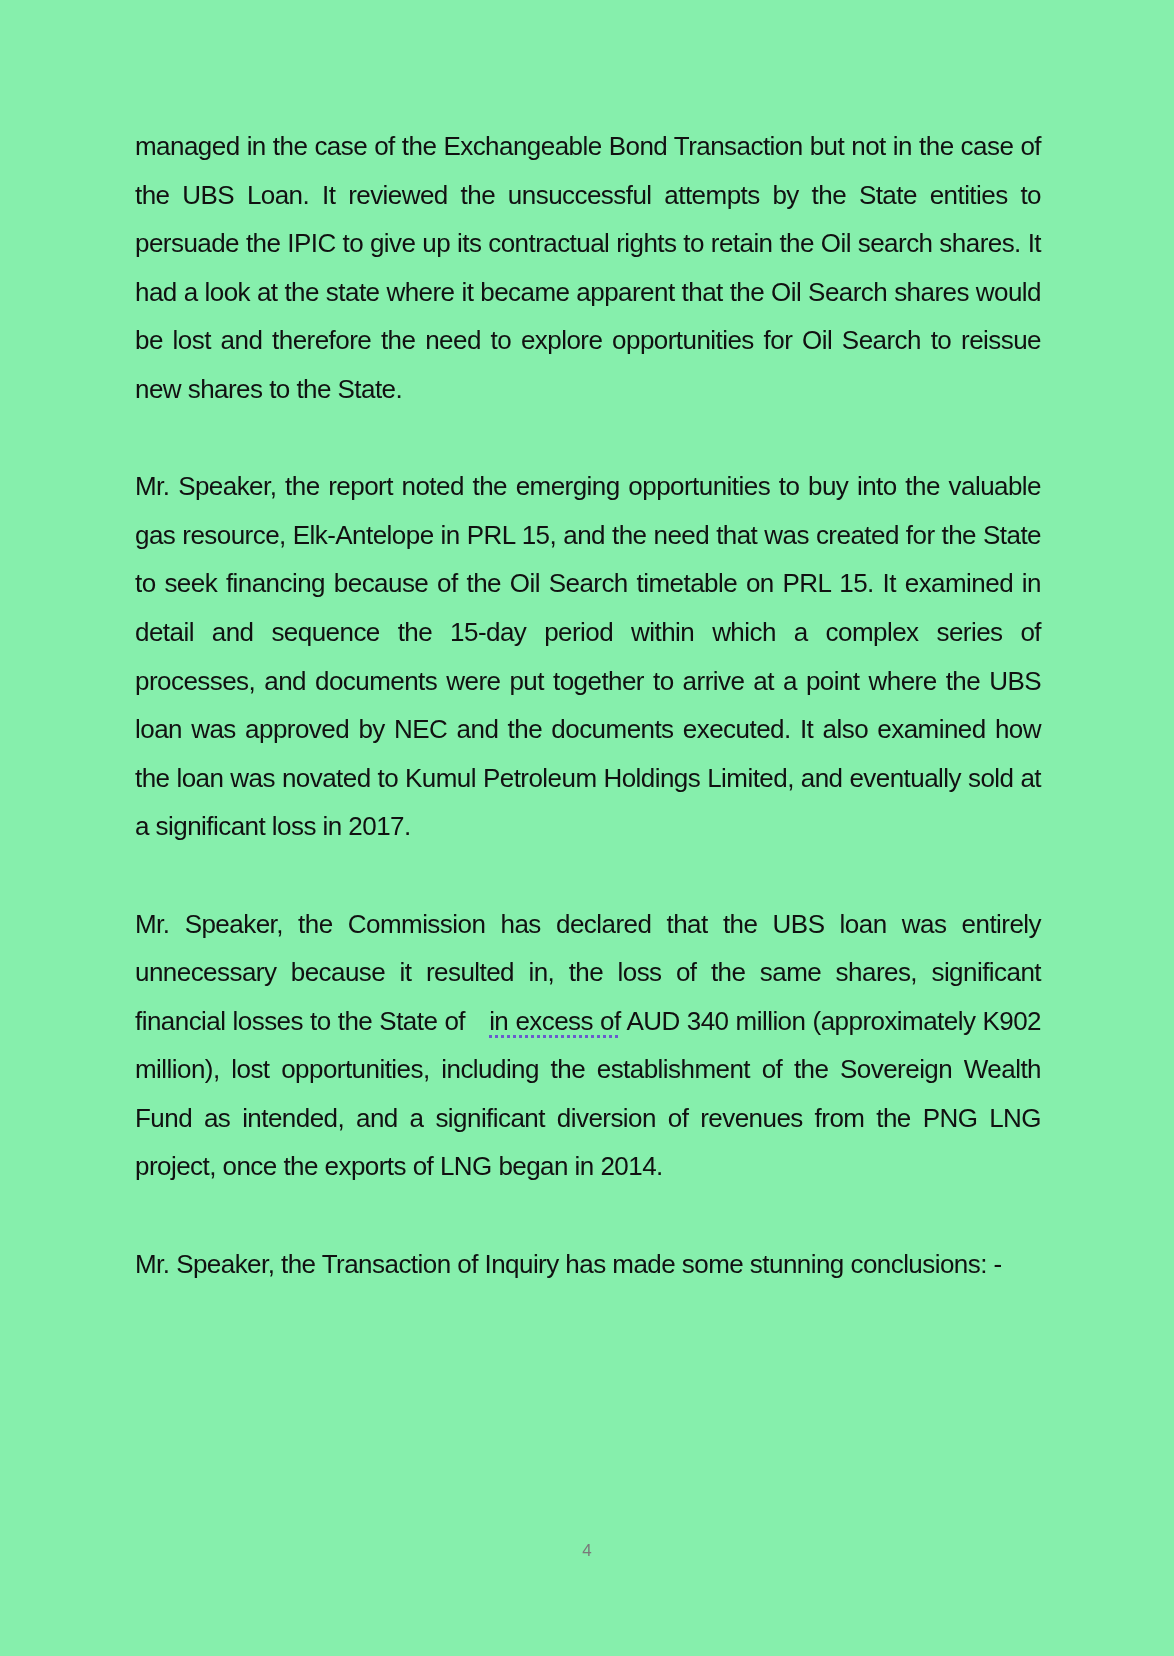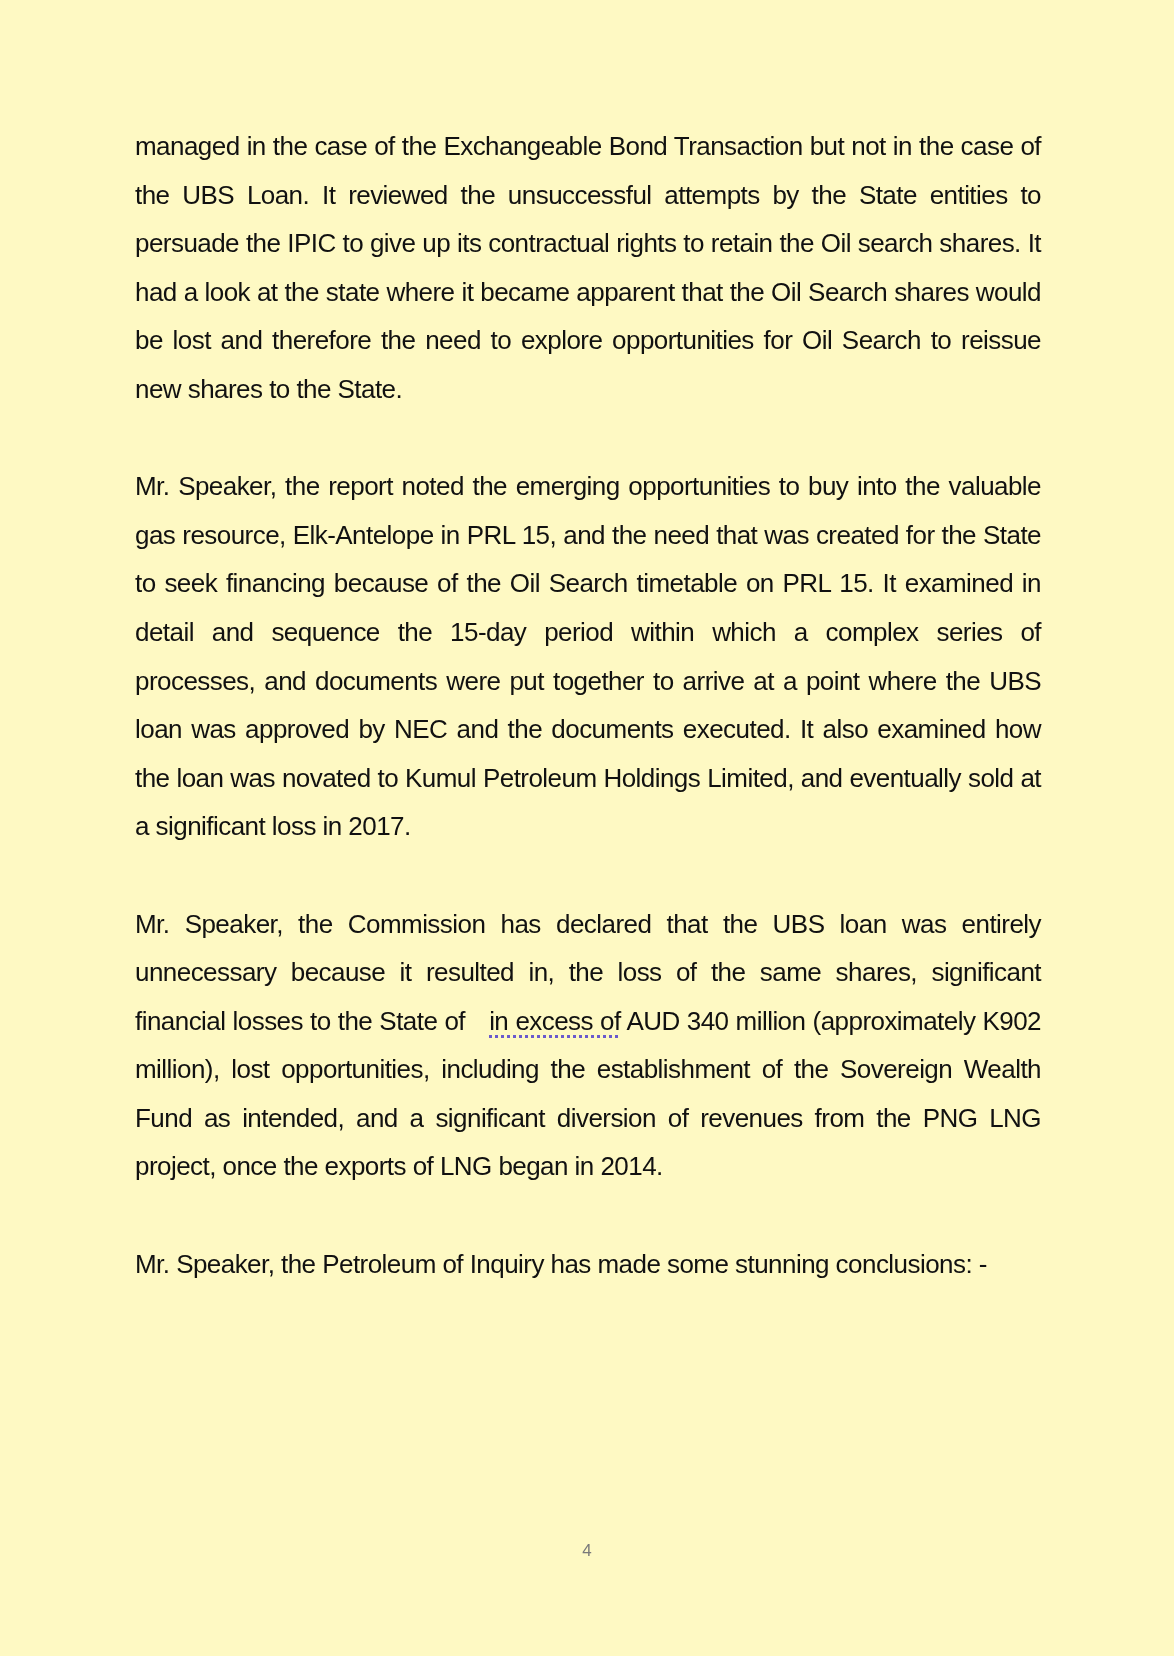--- a/index.html
+++ b/index.html
@@ -11,21 +11,21 @@
     width: 1174px;
     height: 1656px;
     position: relative;
     overflow: hidden;
   }
   .page {
     position: absolute;
     left: 0; top: 0;
     width: 1174px;
     height: 1656px;
-    background: #fef9c3;
+    background: #86efac;
   }
   .body-text {
     position: absolute;
     left: 135px;
     top: 122px;
     width: 906px;
     color: #111111;
     font-family: "Liberation Sans", sans-serif;
     font-size: 26px;
     line-height: 48.6px;
@@ -55,16 +55,16 @@
   }
 </style>
 </head>
 <body>
 
 <div class="page">
   <div class="body-text">
     <p class="para">managed in the case of the Exchangeable Bond Transaction but not in the case of the UBS Loan. It reviewed the unsuccessful attempts by the State entities to persuade the IPIC to give up its contractual rights to retain the Oil search shares. It had a look at the state where it became apparent that the Oil Search shares would be lost and therefore the need to explore opportunities for Oil Search to reissue new shares to the State.</p>
     <p class="para">Mr. Speaker, the report noted the emerging opportunities to buy into the valuable gas resource, Elk-Antelope in PRL 15, and the need that was created for the State to seek financing because of the Oil Search timetable on PRL 15. It examined in detail and sequence the 15-day period within which a complex series of processes, and documents were put together to arrive at a point where the UBS loan was approved by NEC and the documents executed. It also examined how the loan was novated to Kumul Petroleum Holdings Limited, and eventually sold at a significant loss in 2017.</p>
     <p class="para"><span>Mr. Speaker, the Commission has declared that the UBS loan was entirely unnecessary because it resulted in, the loss of the same shares, significant financial losses to the State of </span><span class="flagged">in excess of</span><span> AUD 340 million (approximately K902 million), lost opportunities, including the establishment of the Sovereign Wealth Fund as intended, and a significant diversion of revenues from the PNG LNG project, once the exports of LNG began in 2014.</span></p>
-    <p class="para">Mr. Speaker, the Petroleum of Inquiry has made some stunning conclusions: -</p>
+    <p class="para">Mr. Speaker, the Transaction of Inquiry has made some stunning conclusions: -</p>
   </div>
   <div class="page-number">4</div>
 </div>
 
 </body></html>

